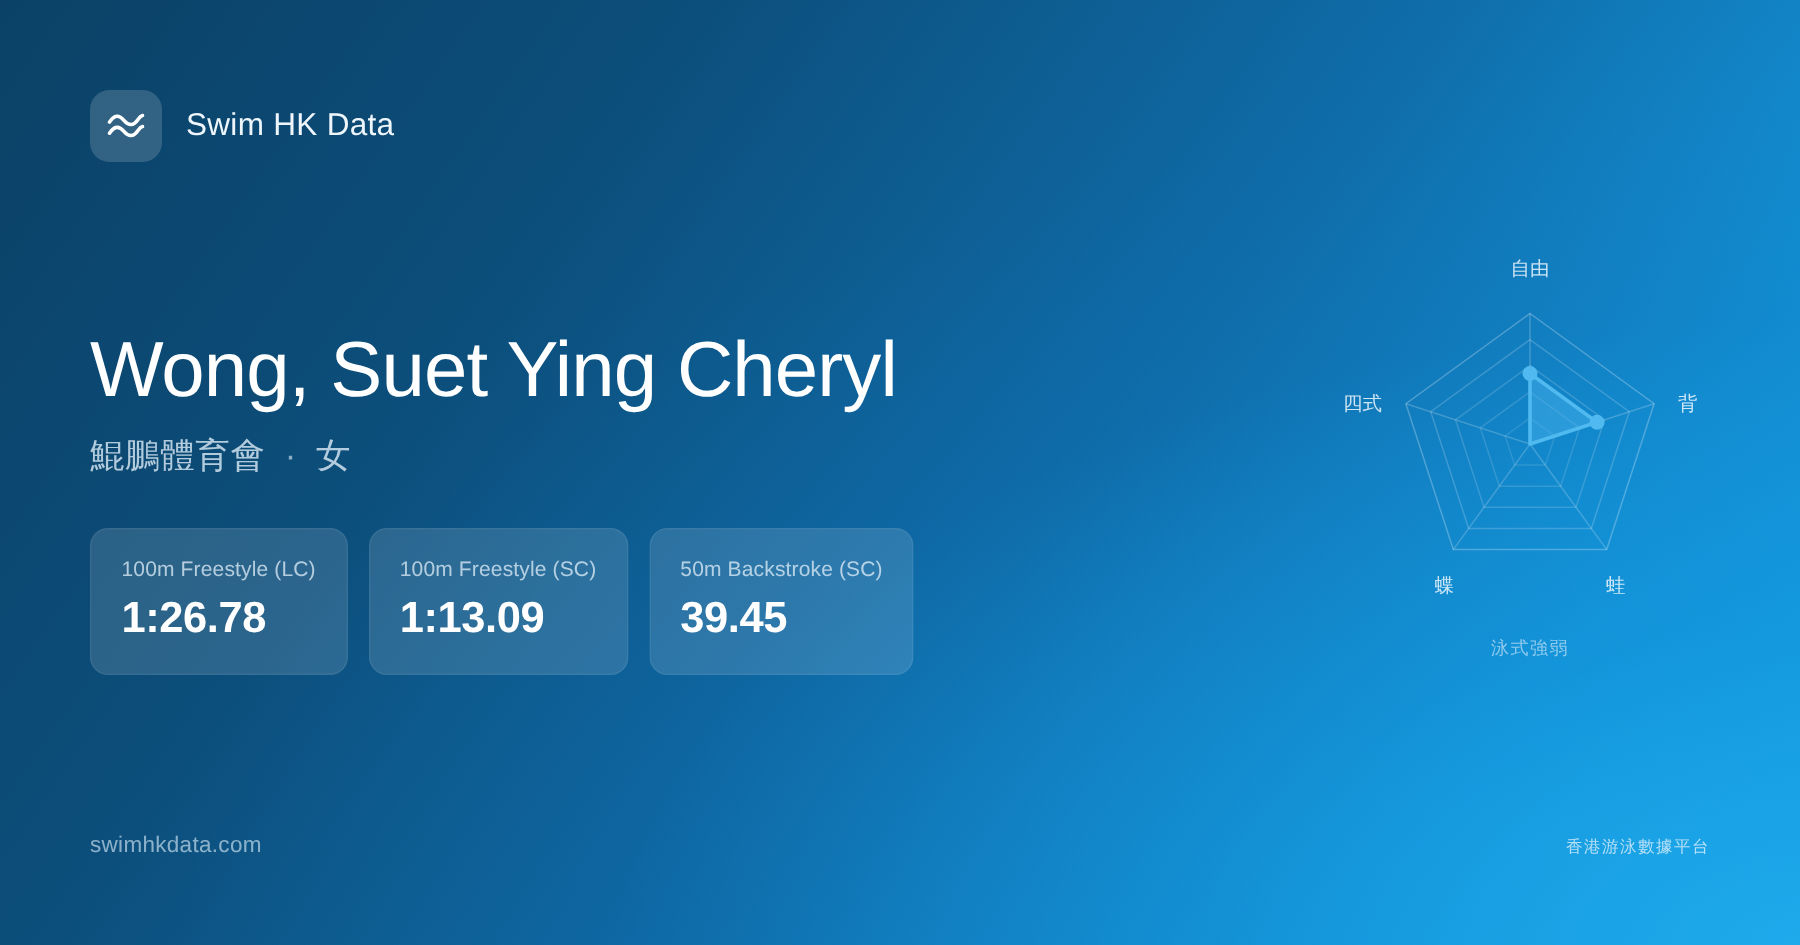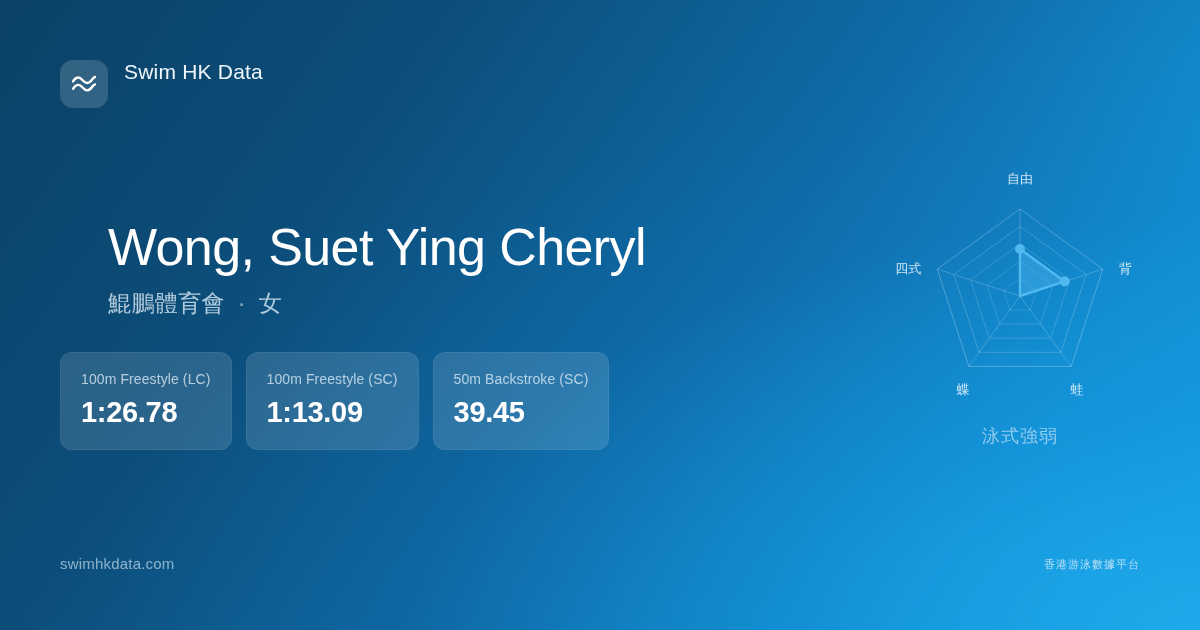--- a/index.html
+++ b/index.html
@@ -26,21 +26,21 @@
       radial-gradient(120% 120% at 100% 100%, rgba(30,170,235,0.95) 0%, rgba(20,150,220,0.55) 28%, rgba(15,110,180,0.18) 55%, rgba(10,70,115,0) 75%),
       linear-gradient(125deg, #0b4166 0%, #0c4e7b 28%, #0f6ca8 58%, #1391d6 82%, #14a4ea 100%);
   }
 
   
   .brand {
     position: absolute;
     left: 60px;
     top: 60px;
     display: flex;
-    align-items: flex-start;
+    align-items: center;
     gap: 16px;
   }
   .brand-mark {
     width: 48px;
     height: 48px;
     border-radius: 13px;
     background: rgba(255,255,255,0.16);
     display: flex;
     align-items: center;
     justify-content: center;
@@ -52,21 +52,20 @@
     letter-spacing: 0.2px;
     color: #eef6fb;
   }
 
   
   .hero {
     position: absolute;
     left: 60px;
     top: 218px;
     width: 700px;
-    margin-left: 48px;
   }
   .athlete-name {
     font-size: 52px;
     line-height: 1.12;
     font-weight: 400;
     letter-spacing: -0.6px;
     color: #ffffff;
     white-space: nowrap;
   }
   .athlete-meta {
@@ -121,21 +120,21 @@
     font-family: "Liberation Sans", sans-serif;
     font-size: 13px;
     fill: rgba(232,244,252,0.88);
   }
   .radar-caption {
     position: absolute;
     left: 0;
     top: 272px;
     width: 300px;
     text-align: center;
-    font-size: 18px;
+    font-size: 12px;
     color: rgba(220,238,250,0.62);
     letter-spacing: 1px;
   }
 
   
   .footer-left {
     position: absolute;
     left: 60px;
     bottom: 58px;
     font-size: 15px;

